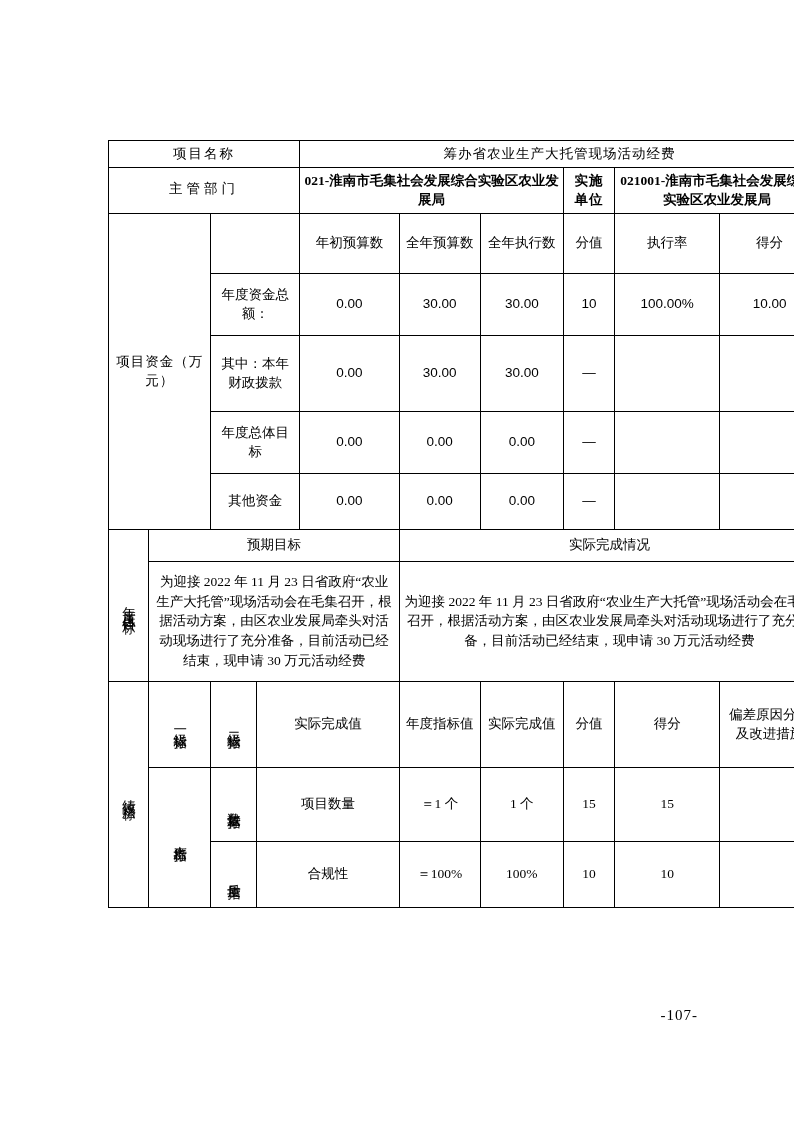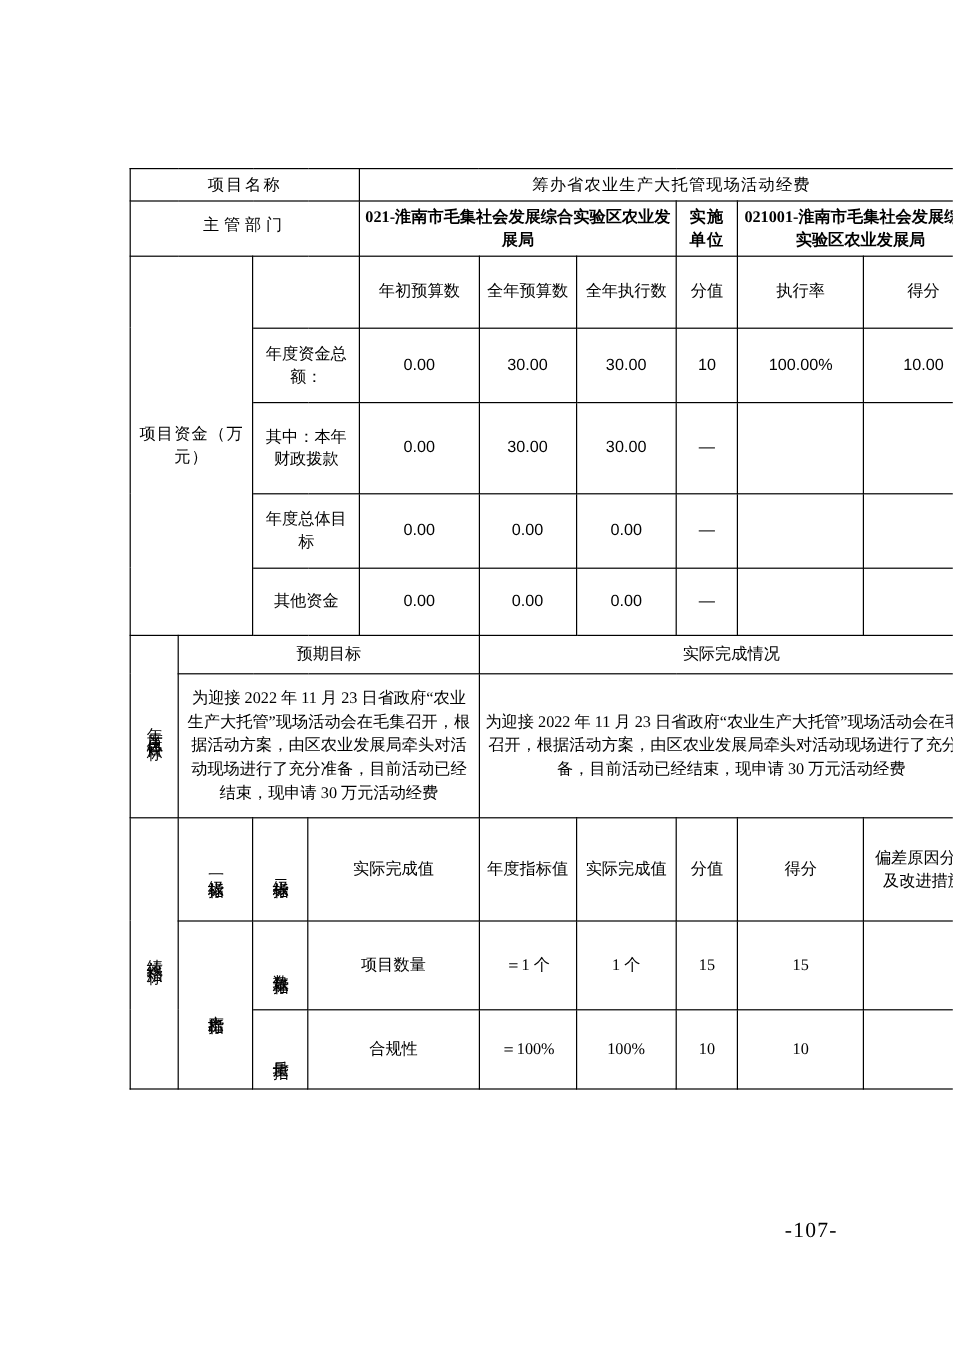--- a/index.html
+++ b/index.html
@@ -79,22 +79,22 @@
     text-align: left;
     padding-left: 6px;
     line-height: 1.35;
   }
   td.num {
     font-family: Liberation Sans, sans-serif;
   }
   .pg-num {
     position: absolute;
     right: 96px;
-    bottom: 86px;
-    font-size: 18px;
+    bottom: 98px;
+    font-size: 15px;
     letter-spacing: 1px;
   }
   .two-line {
     line-height: 1.4;
     font-weight: bold;
   }
 </style>
 </head>
 <body>
 

